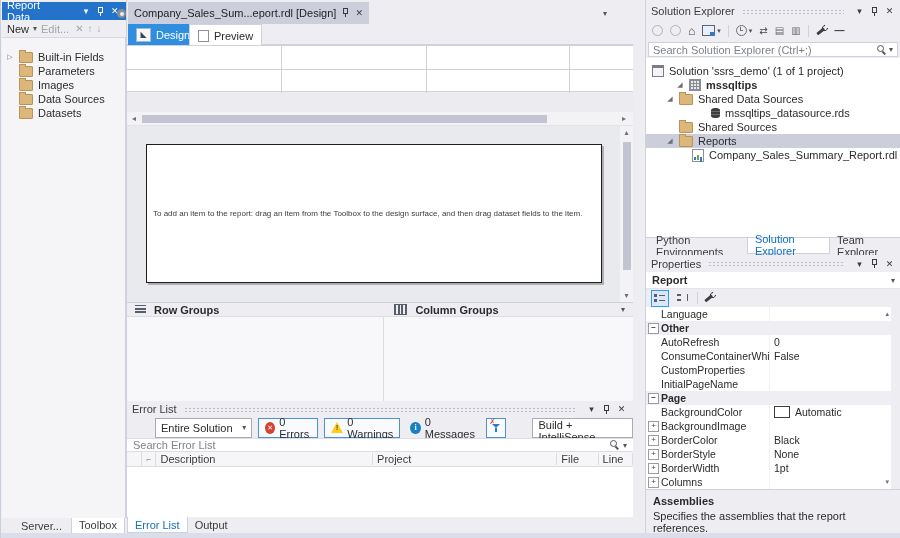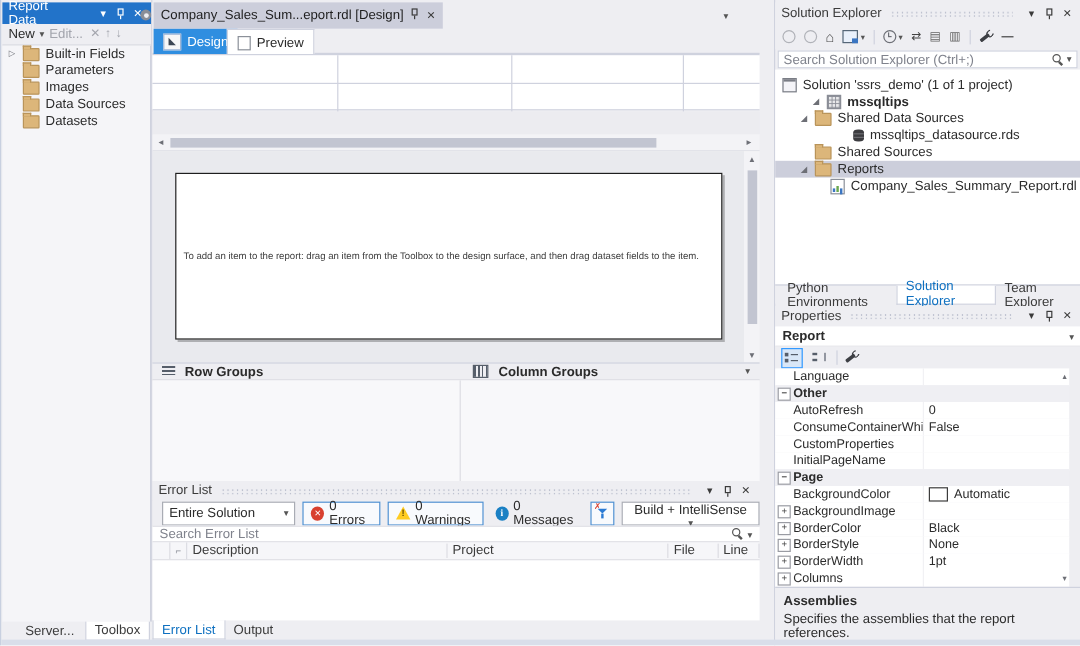--- a/index.html
+++ b/index.html
@@ -81,21 +81,21 @@
 
   
   .dotted{background-image:radial-gradient(#d6d7de 0.8px,transparent 1px);background-size:4px 4px;}
 
   
   .search-input{border:none;outline:none;background:transparent;font-family:inherit;font-size:11px;color:#333;width:100%;padding:0;}
   .search-input::placeholder{color:#7f828c;opacity:1;}
 
   
   .ebtn{display:inline-flex;align-items:center;gap:4px;height:18px;padding:0 6px;background:#f8fafd;border:1px solid #4f90d1;font-size:11px;color:#2b2b2b;}
-  .edrop{display:inline-flex;align-items:center;height:18px;padding:0 5px;background:#fff;border:1px solid #a9acb4;font-size:11px;color:#2b2b2b;justify-content:space-between;}
+  .edrop{display:inline-flex;align-items:center;height:18px;padding:0 5px;background:#fff;border:1px solid #a9acb4;font-size:11px;color:#2b2b2b;justify-content:space-between;margin-left:20px;}
 
   
   .trow{display:flex;align-items:center;gap:5px;height:14px;padding-left:4px;white-space:nowrap;}
   .exp{width:8px;font-size:7px;color:#6d6f76;text-align:center;flex:none;}
 
   
   .prow{position:absolute;left:645px;width:245px;height:14px;display:flex;align-items:center;border-bottom:1px solid #f1f1f4;background:#fff;font-size:10.5px;}
   .prow .gut{width:15px;display:flex;align-items:center;justify-content:center;flex:none;}
   .prow .pname{width:108px;flex:none;overflow:hidden;white-space:nowrap;color:#2b2b2b;}
   .prow .pval{flex:1;display:flex;align-items:center;overflow:hidden;white-space:nowrap;border-left:1px solid #f1f1f4;padding-left:4px;height:100%;}
@@ -120,21 +120,21 @@
   </div>
   <div class="abs flex" style="left:1px;top:20px;width:124px;height:18px;background:#eeeef2;border-bottom:1px solid #d8d9e0;padding:0 5px;gap:4px;">
     <span style="color:#2b2b2b;">New</span>
     <span style="font-size:8px;color:#555;">▾</span>
     <span class="gray">Edit...</span>
     <span class="gray" style="font-size:10px;margin-left:2px;">✕</span>
     <span class="gray" style="font-size:10px;">↑</span>
     <span class="gray" style="font-size:10px;">↓</span>
   </div>
   <div class="abs" style="left:1px;top:38px;width:124px;height:480px;background:#f5f5f8;border-right:1px solid #cfd2de;">
-    <div class="trow" style="margin-top:0;">
+    <div class="trow" style="margin-top:12px;">
       <span class="exp">▷</span>
       <span class="i-folder"></span>
       <span>Built-in Fields</span>
     </div>
     <div class="trow">
       <span class="exp"></span>
       <span class="i-folder"></span>
       <span>Parameters</span>
     </div>
     <div class="trow">

